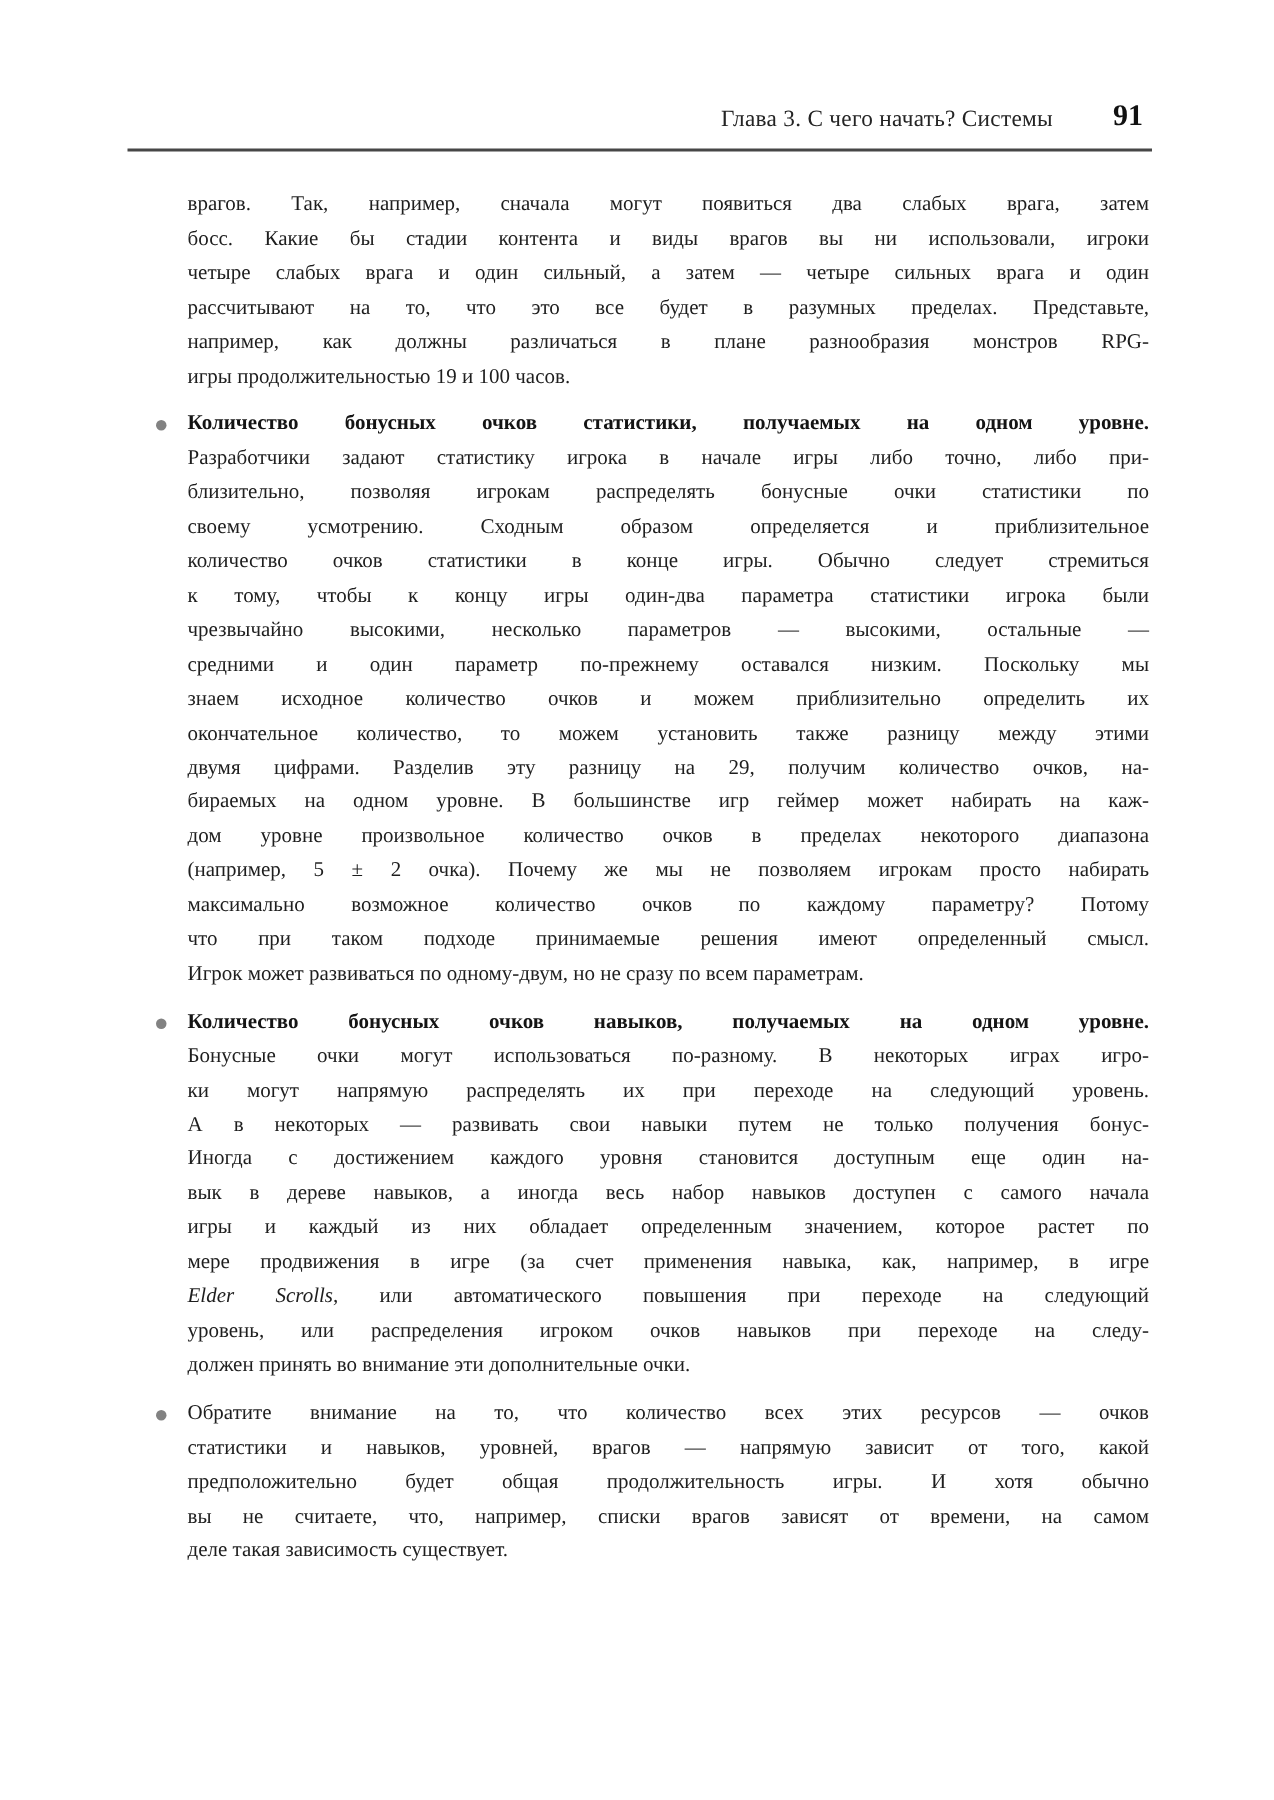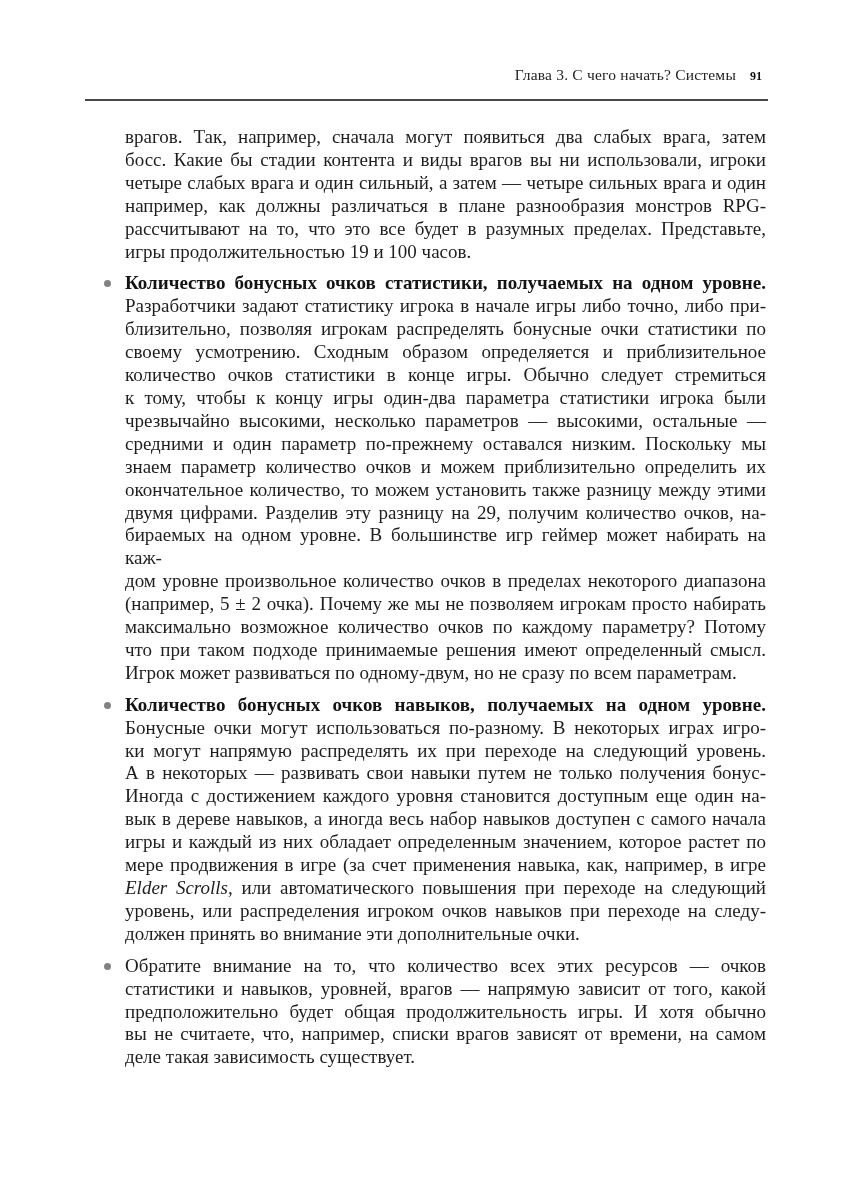--- a/index.html
+++ b/index.html
@@ -8,44 +8,44 @@
     background: #ffffff;
     font-family: "Liberation Serif", "DejaVu Serif", serif;
     color: #1e1e1e;
     position: relative;
     overflow: hidden;
   }
   .page-header {
     position: absolute;
     left: 85px; top: 66px; width: 683px;
     display: flex; justify-content: flex-end; align-items: flex-end;
-    gap: 14px;
+    gap: 40px;
   }
   .chapter-title { font-size: 15.5px; letter-spacing: 0.2px; color: #242424; }
-  .page-number  { font-size: 12px; font-weight: bold; color: #111; padding-right: 6px; }
+  .page-number  { font-size: 20px; font-weight: bold; color: #111; padding-right: 6px; }
   .header-rule {
     position: absolute;
     left: 85px; top: 99px; width: 683px; height: 2px;
     background: #474747;
   }
   .content {
     position: absolute;
     left: 125px; top: 126px; width: 641px;
   }
   .block + .block { margin-top: 9px; }
   .bullet { position: relative; }
   .marker {
     position: absolute;
     left: -21px; top: 8px;
     width: 7px; height: 7px;
     border-radius: 50%;
     background: #828282;
   }
   .line {
-    font-size: 19px;
+    font-size: 14px;
     line-height: 22.9px;
     text-align: justify;
     text-align-last: justify;
   }
   .line.line-last { text-align-last: left; }
   .b { font-weight: bold; color: #141414; }
   .i { font-style: italic; }
 </style>
 </head>
 <body>
@@ -54,35 +54,35 @@
   <span class="chapter-title">Глава 3. С чего начать? Системы</span>
   <span class="page-number">91</span>
 </div>
 <div class="header-rule"></div>
 
 <div class="content" id="content">
     <div class="block paragraph">
       <div class="line"><span>врагов. Так, например, сначала могут появиться два слабых врага, затем</span></div>
       <div class="line"><span>босс. Какие бы стадии контента и виды врагов вы ни использовали, игроки</span></div>
       <div class="line"><span>четыре слабых врага и один сильный, а затем — четыре сильных врага и один</span></div>
+      <div class="line"><span>рассчитывают на то, что это все будет в разумных пределах. Представьте,</span></div>
       <div class="line"><span>например, как должны различаться в плане разнообразия монстров RPG-</span></div>
-      <div class="line"><span>рассчитывают на то, что это все будет в разумных пределах. Представьте,</span></div>
       <div class="line line-last"><span>игры продолжительностью 19 и 100 часов.</span></div>
     </div>
     <div class="block bullet">
       <span class="marker"></span>
       <div class="line"><span class="b">Количество бонусных очков статистики, получаемых на одном уровне.</span></div>
       <div class="line"><span>Разработчики задают статистику игрока в начале игры либо точно, либо при-</span></div>
       <div class="line"><span>близительно, позволяя игрокам распределять бонусные очки статистики по</span></div>
       <div class="line"><span>своему усмотрению. Сходным образом определяется и приблизительное</span></div>
       <div class="line"><span>количество очков статистики в конце игры. Обычно следует стремиться</span></div>
       <div class="line"><span>к тому, чтобы к концу игры один-два параметра статистики игрока были</span></div>
       <div class="line"><span>чрезвычайно высокими, несколько параметров — высокими, остальные —</span></div>
       <div class="line"><span>средними и один параметр по-прежнему оставался низким. Поскольку мы</span></div>
-      <div class="line"><span>знаем параметр количество очков и можем приблизительно определить их</span></div>
+      <div class="line"><span>знаем исходное количество очков и можем приблизительно определить их</span></div>
       <div class="line"><span>окончательное количество, то можем установить также разницу между этими</span></div>
       <div class="line"><span>двумя цифрами. Разделив эту разницу на 29, получим количество очков, на-</span></div>
       <div class="line"><span>бираемых на одном уровне. В большинстве игр геймер может набирать на каж-</span></div>
       <div class="line"><span>дом уровне произвольное количество очков в пределах некоторого диапазона</span></div>
       <div class="line"><span>(например, 5 ± 2 очка). Почему же мы не позволяем игрокам просто набирать</span></div>
       <div class="line"><span>максимально возможное количество очков по каждому параметру? Потому</span></div>
       <div class="line"><span>что при таком подходе принимаемые решения имеют определенный смысл.</span></div>
       <div class="line line-last"><span>Игрок может развиваться по одному-двум, но не сразу по всем параметрам.</span></div>
     </div>
     <div class="block bullet">

